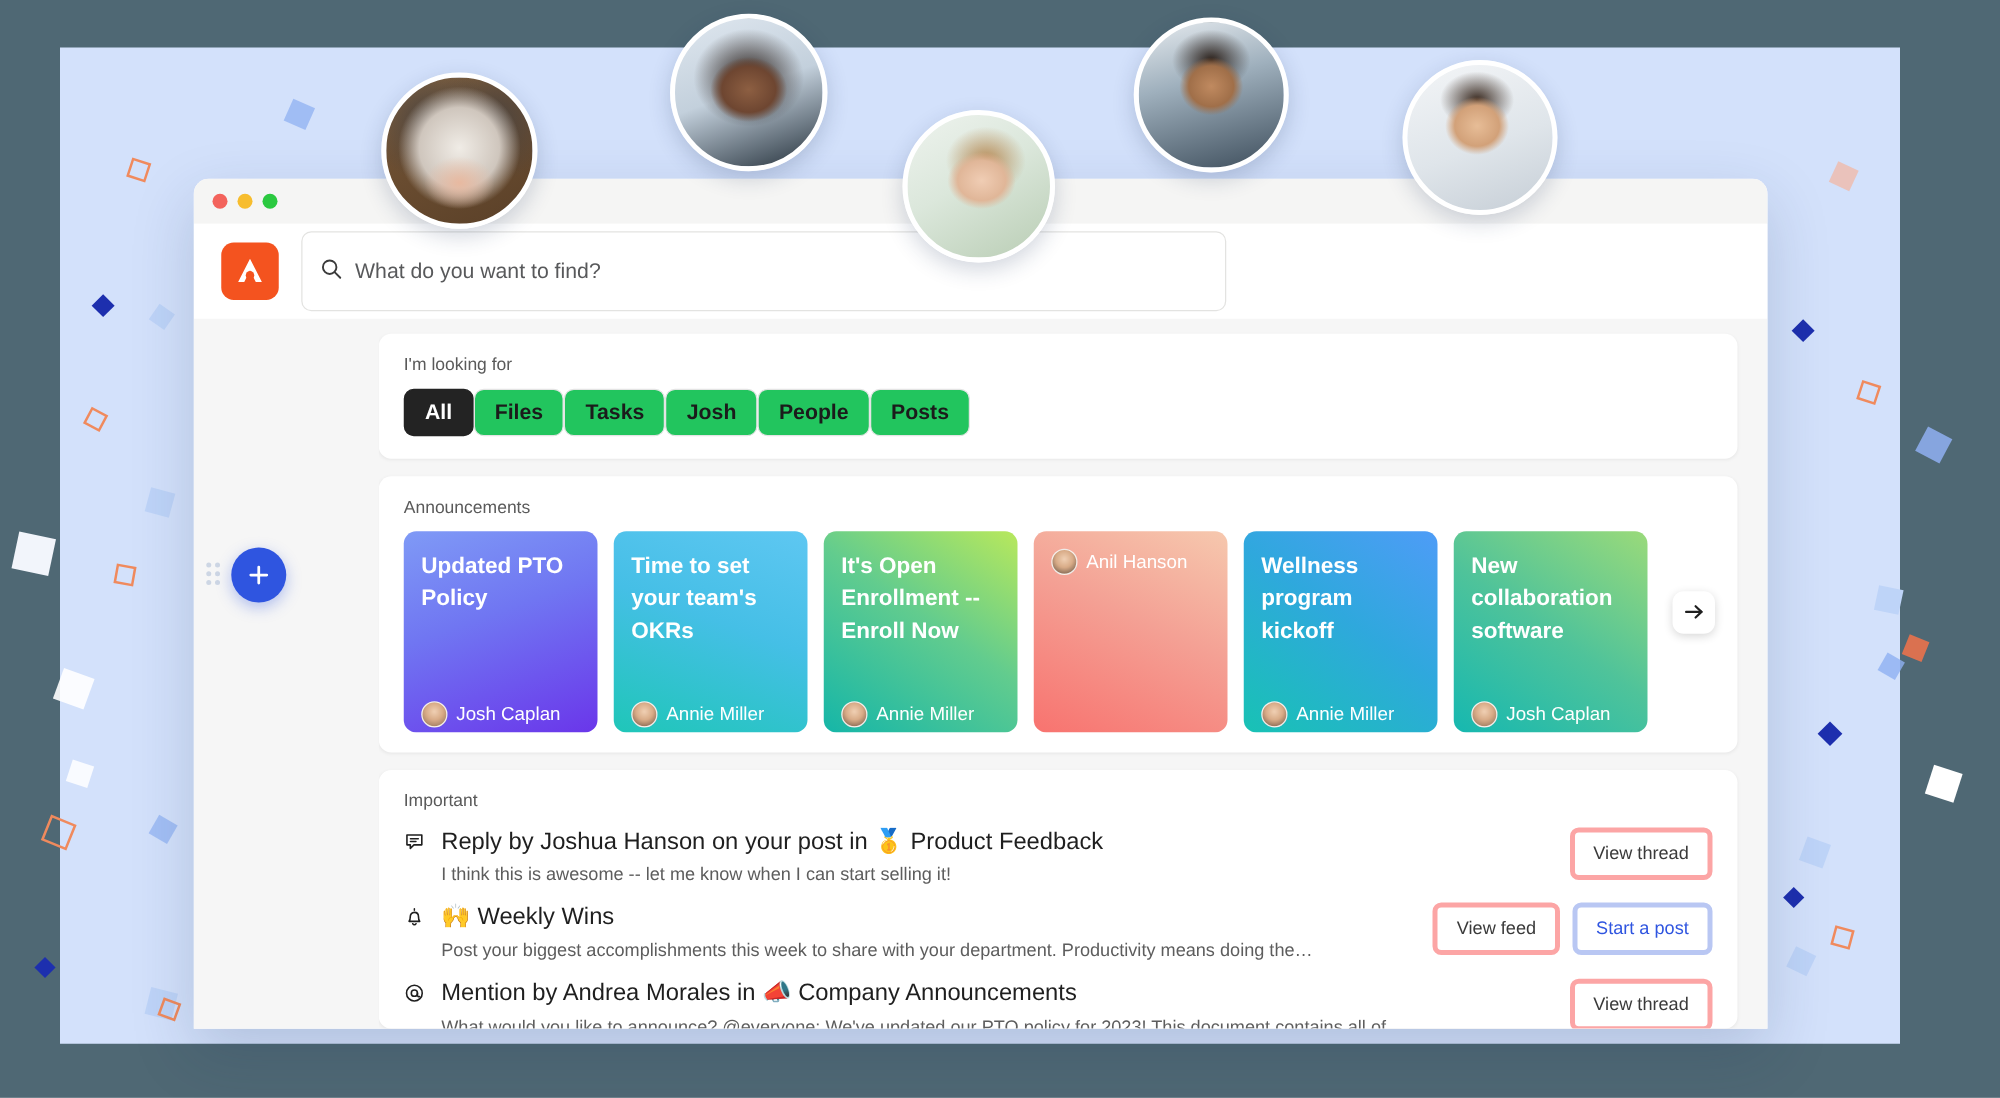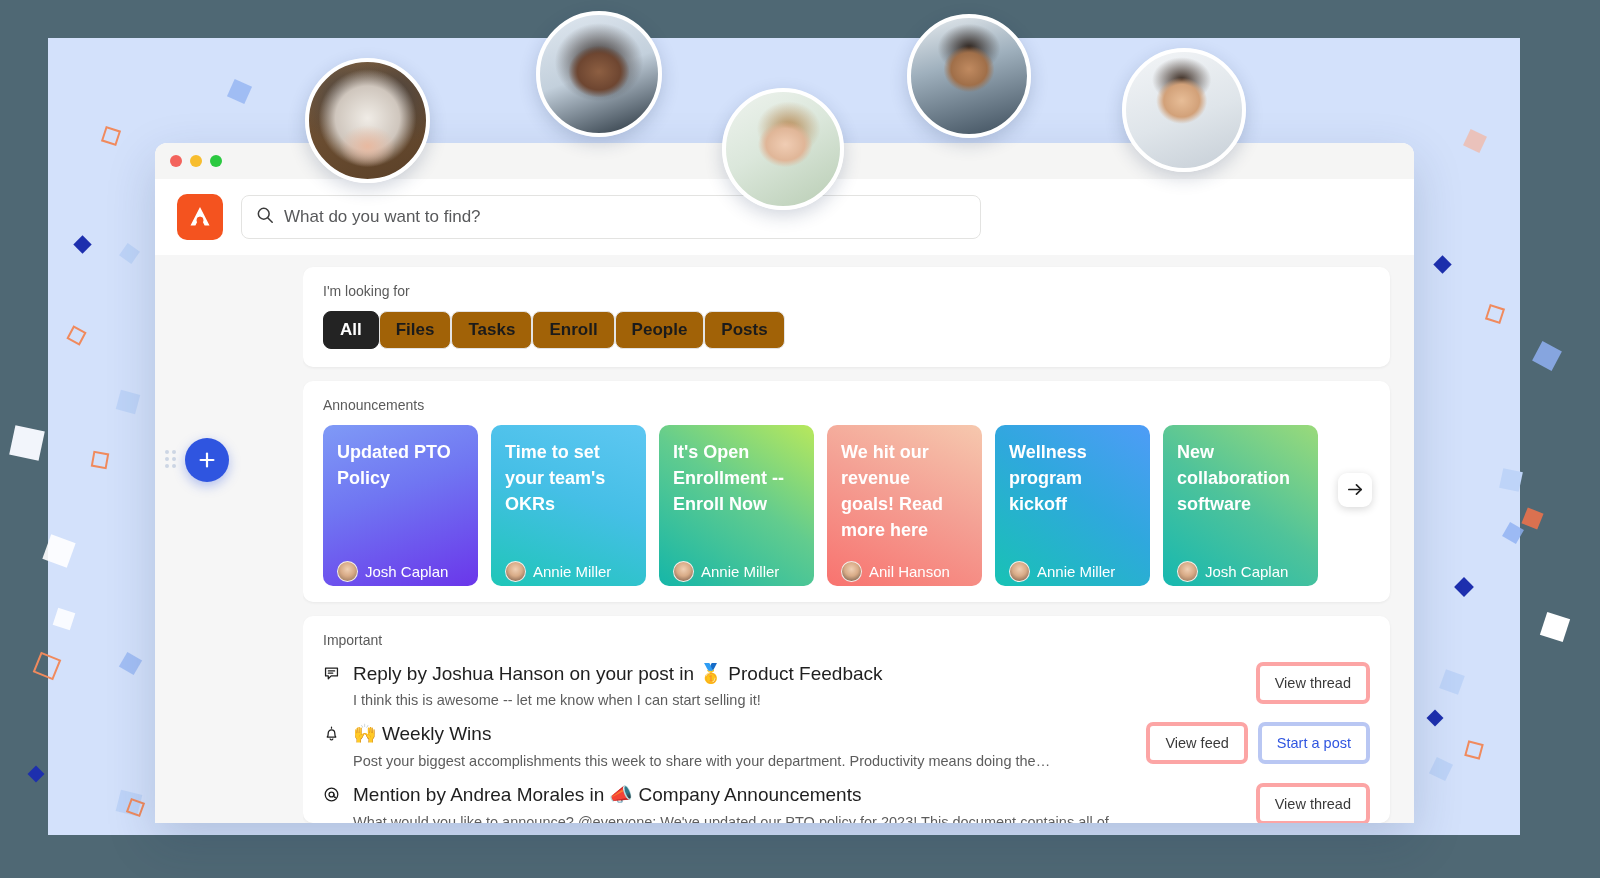--- a/index.html
+++ b/index.html
@@ -64,21 +64,21 @@
     background: #f4531f;
     border-radius: 10px;
     display: flex; align-items: center; justify-content: center;
     flex: 0 0 auto;
   }
   #brand-logo svg { display: block; }
 
   #search-wrap {
     margin-left: 18px;
     flex: 0 0 740px;
-    height: 44px;
+    height: 64px;
     border: 1px solid #e3e3e1;
     border-radius: 8px;
     background: #fff;
     display: flex; align-items: center;
     padding: 12px 14px;
   }
   #search-icon { flex: 0 0 auto; margin-right: 10px; }
   #search-input {
     border: none; outline: none;
     font-family: "Liberation Sans", sans-serif;
@@ -143,21 +143,21 @@
   
   #lookingfor-panel { padding-bottom: 18px; }
   #pill-row { display: flex; padding: 12px 20px 0 20px; }
   .pill {
     font-family: "Liberation Sans", sans-serif;
     font-size: 17px;
     font-weight: bold;
     padding: 8px 16px;
     border-radius: 8px;
     border: 1px solid #e4e4e4;
-    background: #a16207;
+    background: #22c55e;
     color: #1b1b1b;
     cursor: pointer;
     line-height: 1.15;
   }
   .pill.active { background: #232323; color: #ffffff; border-color: #232323; }
 
   
   #ann-panel { padding-bottom: 16px; position: relative; }
   #ann-track {
     display: flex; gap: 13px;
@@ -326,21 +326,21 @@
       </div>
 
       <div id="main-col">
 
         <section class="panel" id="lookingfor-panel">
           <div class="panel-label">I'm looking for</div>
           <div id="pill-row">
               <button class="pill active">All</button>
               <button class="pill">Files</button>
               <button class="pill">Tasks</button>
-              <button class="pill">Enroll</button>
+              <button class="pill">Josh</button>
               <button class="pill">People</button>
               <button class="pill">Posts</button>
             </div>
         </section>
 
         <section class="panel" id="ann-panel">
           <div class="panel-label">Announcements</div>
           <div id="ann-track">
               <div class="ann-card" style="background: linear-gradient(160deg, rgb(127, 154, 246) 0%, rgb(112, 118, 242) 42%, rgb(106, 54, 234) 100%);">
                 <div class="ann-title">Updated PTO Policy</div>
@@ -357,21 +357,20 @@
                 </div>
               </div>
               <div class="ann-card" style="background: linear-gradient(215deg, rgb(184, 232, 92) 0%, rgb(98, 204, 142) 45%, rgb(21, 182, 168) 100%);">
                 <div class="ann-title">It's Open Enrollment -- Enroll Now</div>
                 <div class="ann-author">
                   <span class="ann-avatar" style="background: radial-gradient(circle at 50% 38%, rgb(240, 208, 180) 0%, rgb(216, 171, 135) 45%, rgb(107, 79, 63) 100%);"></span>
                   <span class="ann-name">Annie Miller</span>
                 </div>
               </div>
               <div class="ann-card" style="background: linear-gradient(205deg, rgb(246, 200, 174) 0%, rgb(244, 160, 148) 45%, rgb(248, 115, 111) 100%);">
-                <div class="ann-title">We hit our revenue goals! Read more here</div>
                 <div class="ann-author">
                   <span class="ann-avatar" style="background: radial-gradient(circle at 50% 38%, rgb(240, 208, 180) 0%, rgb(216, 171, 135) 45%, rgb(92, 74, 61) 100%);"></span>
                   <span class="ann-name">Anil Hanson</span>
                 </div>
               </div>
               <div class="ann-card" style="background: linear-gradient(35deg, rgb(24, 194, 180) 0%, rgb(47, 168, 221) 55%, rgb(78, 156, 247) 100%);">
                 <div class="ann-title">Wellness program kickoff</div>
                 <div class="ann-author">
                   <span class="ann-avatar" style="background: radial-gradient(circle at 50% 38%, rgb(240, 208, 180) 0%, rgb(216, 171, 135) 45%, rgb(107, 79, 63) 100%);"></span>
                   <span class="ann-name">Annie Miller</span>

